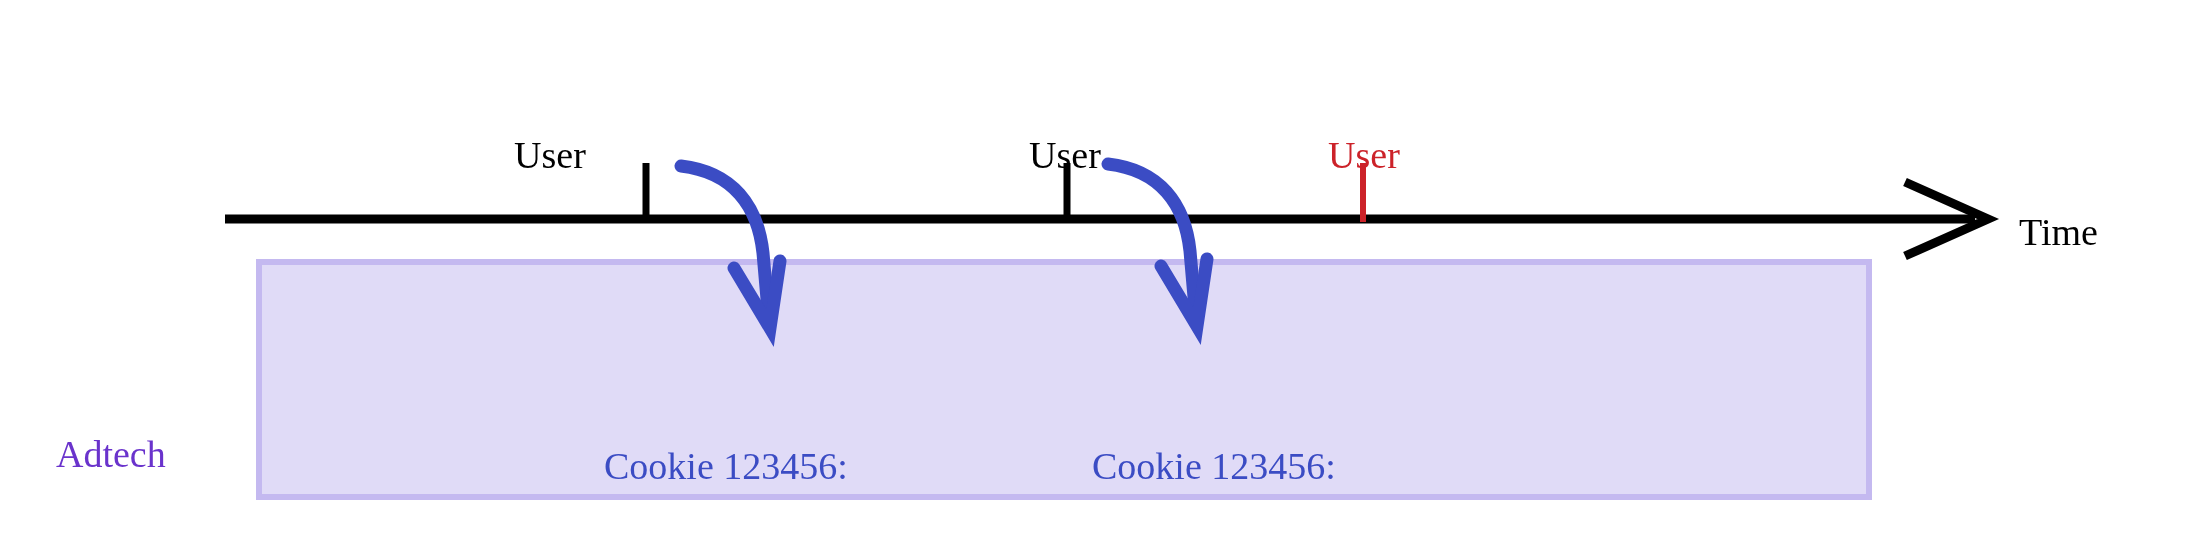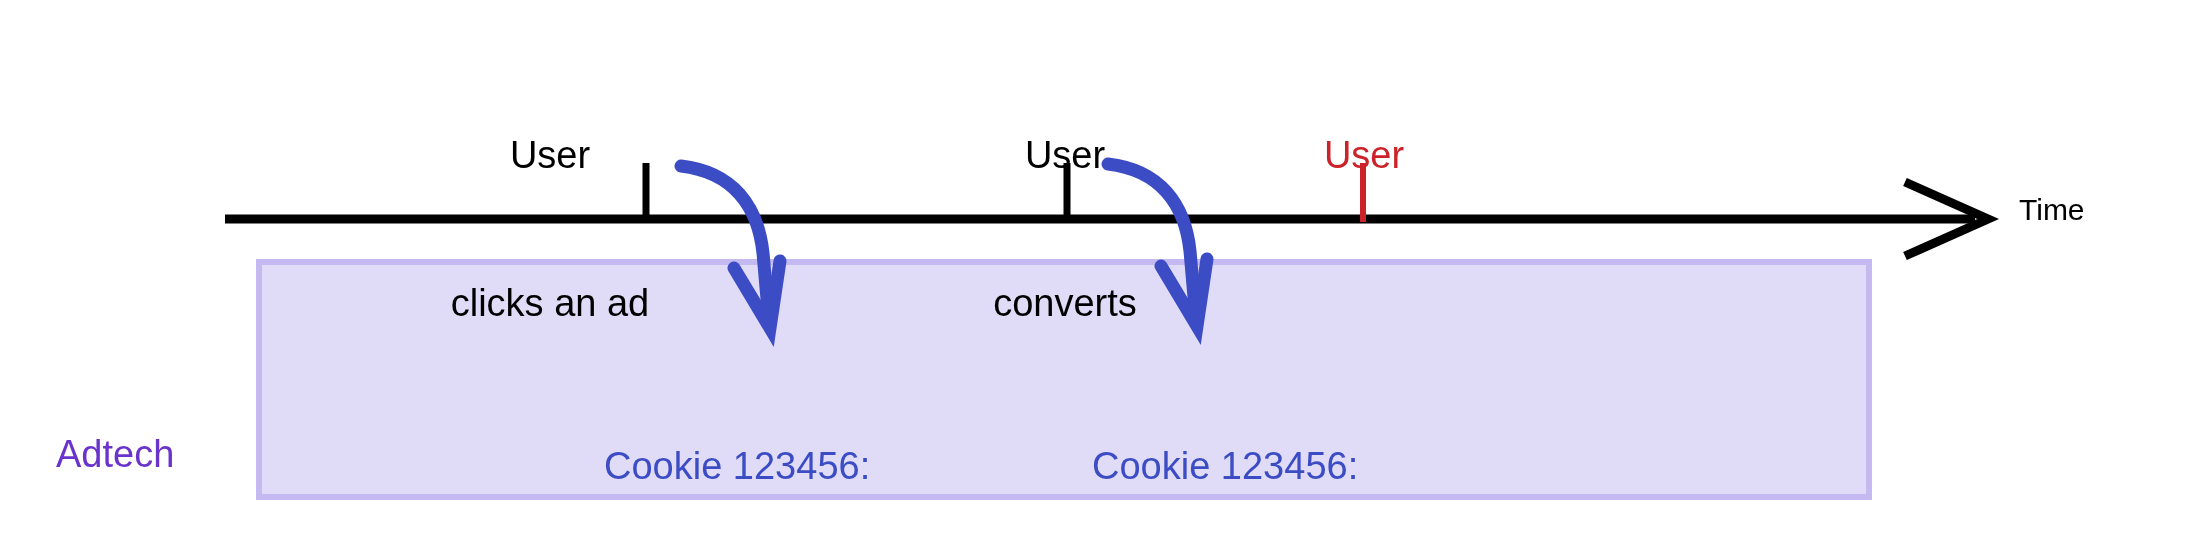--- a/index.html
+++ b/index.html
@@ -20,21 +20,21 @@
   }
   #diagram-svg {
     position: absolute;
     left: 0;
     top: 0;
     width: 2188px;
     height: 534px;
   }
   .lbl {
     position: absolute;
-    font-family: Liberation Sans, sans-serif;
+    font-family: Liberation Serif, serif;
     white-space: pre;
     line-height: 1.30;
     letter-spacing: 0px;
   }
   .event-label {
     font-size: 38px;
     text-align: center;
     font-weight: 400;
   }
   .event-label.black { color: #000000; }
@@ -50,22 +50,22 @@
     top: 32px;
     width: 370px;
   }
   #label-user-clears {
     left: 1190px;
     top: 32px;
     width: 348px;
   }
   #label-time {
     left: 2019px;
-    top: 190px;
-    font-size: 30px;
+    top: 208px;
+    font-size: 38px;
     color: #000000;
   }
   #label-adtech-server {
     left: 56px;
     top: 329px;
     font-size: 38px;
     color: #6a33cc;
     line-height: 1.32;
   }
   .cookie-note {
@@ -101,26 +101,24 @@
 
     <path d="M 681,166 C 733,172 758,206 763,253 L 769,322" fill="none" stroke="#3b4cc4" stroke-width="13" stroke-linecap="round"></path>
     <polyline points="734,268 770,328 780,261" fill="none" stroke="#3b4cc4" stroke-width="13" stroke-linejoin="miter" stroke-linecap="round"></polyline>
 
     <path d="M 1108,164 C 1160,170 1185,204 1190,251 L 1196,320" fill="none" stroke="#3b4cc4" stroke-width="13" stroke-linecap="round"></path>
     <polyline points="1161,266 1197,326 1207,259" fill="none" stroke="#3b4cc4" stroke-width="13" stroke-linejoin="miter" stroke-linecap="round"></polyline>
   </svg>
 
   <div class="lbl event-label black" id="label-user-clicks">
     <div>User</div>
-    <div>clicks an ad</div>
   </div>
 
   <div class="lbl event-label black" id="label-user-converts">
     <div>User</div>
-    <div>converts</div>
   </div>
 
   <div class="lbl event-label red" id="label-user-clears">
     <div>User</div>
   </div>
 
   <div class="lbl" id="label-time">Time</div>
 
   <div class="lbl" id="label-adtech-server">
     <div>Adtech</div>

